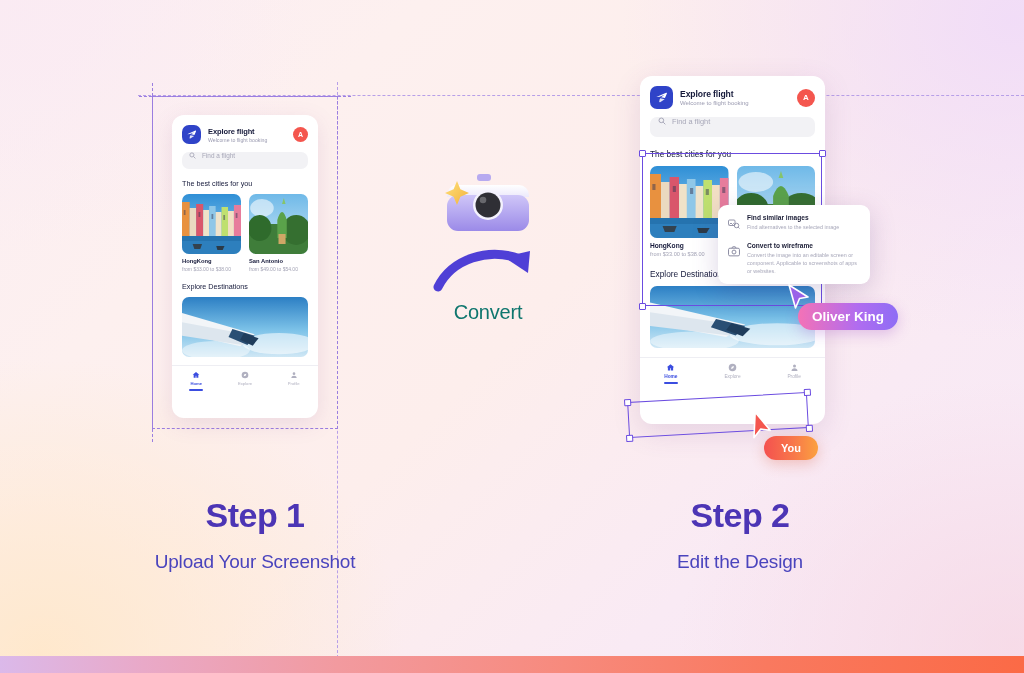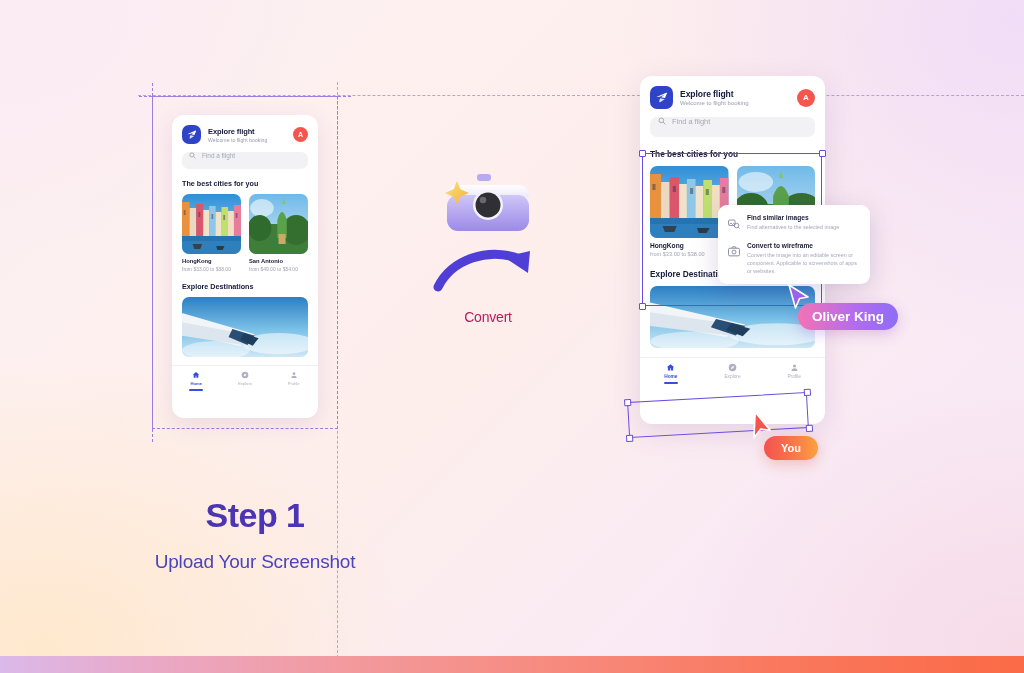--- a/index.html
+++ b/index.html
@@ -61,21 +61,21 @@
   .avatar {
     background: #f4564e; color: #fff; border-radius: 50%;
     display: flex; align-items: center; justify-content: center;
     font-weight: 600; flex: 0 0 auto;
   }
   .search {
     margin: 0 10px; background: #f2f2f5; border-radius: 7px;
     display: flex; align-items: flex-start; gap: 6px; color: #a7a7b8;
   }
   .search svg { flex: 0 0 auto; }
-  .section-title { font-weight: 700; color: #15193a; padding: 0 10px; }
+  .section-title { font-weight: 400; color: #15193a; padding: 0 10px; }
   .cards { display: flex; gap: 8px; padding: 0 10px; }
   .card { flex: 1; min-width: 0; }
   .thumb { width: 100%; border-radius: 7px; overflow: hidden; display: block; }
   .card-name { font-weight: 700; color: #15193a; margin-top: 4px; }
   .card-price { color: #a3a3b5; margin-top: 2px; }
   .hero { margin: 0 10px; border-radius: 7px; overflow: hidden; display: block; width: calc(100% - 20px); }
   .navbar { display: flex; border-top: 1px solid #eeeef3; }
   .nav-item { flex: 1; display: flex; flex-direction: column; align-items: center; gap: 2px; padding: 5px 0 4px; }
   .nav-label { color: #b0b0c0; }
   .nav-item.active .nav-label { color: #3b4de0; font-weight: 700; }
@@ -147,21 +147,21 @@
   #cursor-you { left: 748px; top: 412px; }
   #label-you {
     left: 764px; top: 436px; font-size: 11px; padding: 6px 17px;
     background: linear-gradient(90deg, #f4514f 0%, #f8784a 55%, #fba13f 100%);
     box-shadow: 0 4px 14px rgba(220,90,60,.3);
   }
 
   
   .convert { position: absolute; left: 418px; top: 165px; width: 140px; text-align: center; }
   .convert-label {
-    font-size: 14px; color: #be185d; font-weight: 500; letter-spacing: -.2px; margin-top: 10px;
+    font-size: 20px; color: #0f766e; font-weight: 500; letter-spacing: -.2px; margin-top: 2px;
   }
 
   
   .step { position: absolute; text-align: center; }
   #step-1 { left: 95px; top: 496px; width: 320px; }
   #step-2 { left: 580px; top: 496px; width: 320px; }
   .step-title { font-size: 34px; font-weight: 700; color: #4c35b5; letter-spacing: -.5px; }
   .step-sub { font-size: 19px; color: #4a44bd; margin-top: 16px; letter-spacing: -.2px; }
 </style>
 </head>
@@ -509,15 +509,19 @@
 
   <svg class="cursor" id="cursor-you" width="26" height="32" viewBox="0 0 26 32">
     <path d="M4 2 L23 16 L13.5 17 L9 27z" fill="#f4564e" stroke="#ffffff" stroke-width="1.6" stroke-linejoin="round" transform="rotate(14 13 14)"></path>
   </svg>
   <div class="cur-label" id="label-you">You</div>
 
   <div class="step" id="step-1">
     <div class="step-title">Step 1</div>
     <div class="step-sub">Upload Your Screenshot</div>
   </div>
+  <div class="step" id="step-2">
+    <div class="step-title">Step 2</div>
+    <div class="step-sub">Edit the Design</div>
+  </div>
 
   <div class="bottom-bar"></div>
 </div>
 
 </body></html>

